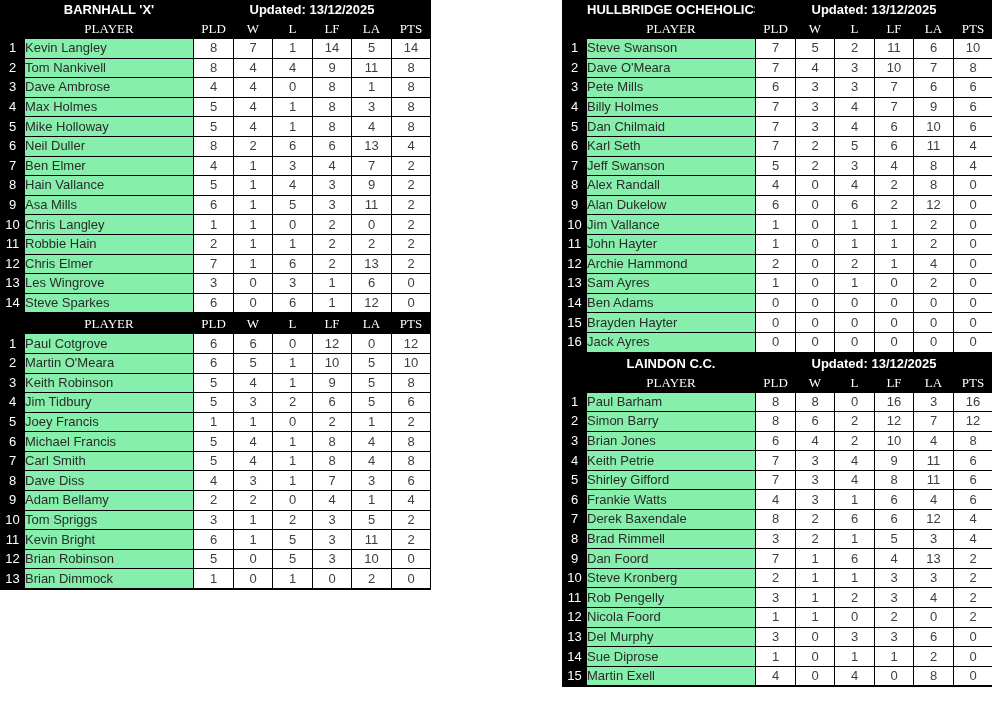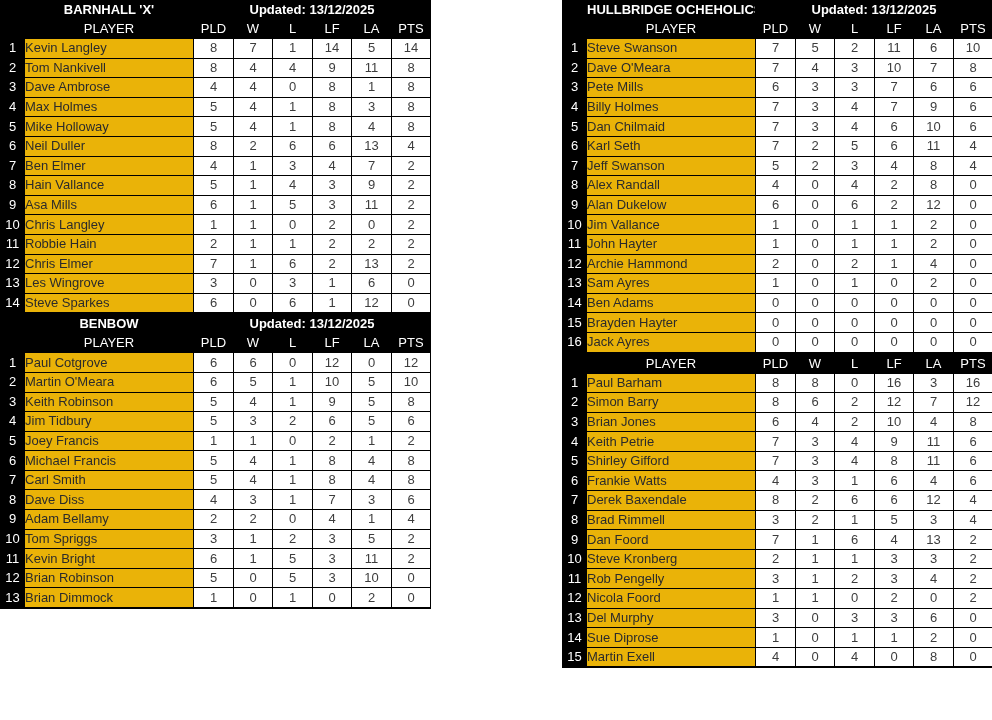--- a/index.html
+++ b/index.html
@@ -43,31 +43,31 @@
     border: 1px solid #000000;
   }
   
   tr.title-row th, tr.cols-row th {
     background: #000000;
     color: #ffffff;
     text-align: center;
     height: 17.5px;
   }
   tr.title-row th { font-weight: bold; }
-  tr.cols-row th  { font-weight: normal; }
+  tr.cols-row th  { font-weight: normal; font-family: Liberation Serif, serif; }
 
   
   td.num {
     background: #000000;
     color: #ffffff;
     text-align: center;
     font-weight: normal;
   }
   td.name {
-    background: #eab308;
+    background: #86efac;
     color: #2b2b2b;
     text-align: left;
     padding-left: 4px;
   }
   td.stat {
     background: #ffffff;
     color: #3d3d3d;
     text-align: center;
   }
 </style>
@@ -236,374 +236,20 @@
             <td class="stat">0</td>
           </tr>
           <tr>
             <td class="num">14</td>
             <td class="name">Steve Sparkes</td>
             <td class="stat">6</td>
             <td class="stat">0</td>
             <td class="stat">6</td>
             <td class="stat">1</td>
             <td class="stat">12</td>
-            <td class="stat">0</td>
-          </tr>
-        </tbody>
-      </table>
-      <table class="team-table">
-        <colgroup>
-          <col style="width: 24px;">
-          <col style="width: 169px;">
-          <col style="width: 40px;">
-          <col style="width: 39px;">
-          <col style="width: 40px;">
-          <col style="width: 39px;">
-          <col style="width: 40px;">
-          <col style="width: 39px;">
-        </colgroup>
-        <thead>
-          <tr class="title-row">
-            <th></th>
-            <th>BENBOW</th>
-            <th colspan="6">Updated: 13/12/2025</th>
-          </tr>
-          <tr class="cols-row">
-            <th></th>
-            <th>PLAYER</th>
-            <th>PLD</th>
-            <th>W</th>
-            <th>L</th>
-            <th>LF</th>
-            <th>LA</th>
-            <th>PTS</th>
-          </tr>
-        </thead>
-        <tbody>
-          <tr>
-            <td class="num">1</td>
-            <td class="name">Paul Cotgrove</td>
-            <td class="stat">6</td>
-            <td class="stat">6</td>
-            <td class="stat">0</td>
-            <td class="stat">12</td>
-            <td class="stat">0</td>
-            <td class="stat">12</td>
-          </tr>
-          <tr>
-            <td class="num">2</td>
-            <td class="name">Martin O'Meara</td>
-            <td class="stat">6</td>
-            <td class="stat">5</td>
-            <td class="stat">1</td>
-            <td class="stat">10</td>
-            <td class="stat">5</td>
-            <td class="stat">10</td>
-          </tr>
-          <tr>
-            <td class="num">3</td>
-            <td class="name">Keith Robinson</td>
-            <td class="stat">5</td>
-            <td class="stat">4</td>
-            <td class="stat">1</td>
-            <td class="stat">9</td>
-            <td class="stat">5</td>
-            <td class="stat">8</td>
-          </tr>
-          <tr>
-            <td class="num">4</td>
-            <td class="name">Jim Tidbury</td>
-            <td class="stat">5</td>
-            <td class="stat">3</td>
-            <td class="stat">2</td>
-            <td class="stat">6</td>
-            <td class="stat">5</td>
-            <td class="stat">6</td>
-          </tr>
-          <tr>
-            <td class="num">5</td>
-            <td class="name">Joey Francis</td>
-            <td class="stat">1</td>
-            <td class="stat">1</td>
-            <td class="stat">0</td>
-            <td class="stat">2</td>
-            <td class="stat">1</td>
-            <td class="stat">2</td>
-          </tr>
-          <tr>
-            <td class="num">6</td>
-            <td class="name">Michael Francis</td>
-            <td class="stat">5</td>
-            <td class="stat">4</td>
-            <td class="stat">1</td>
-            <td class="stat">8</td>
-            <td class="stat">4</td>
-            <td class="stat">8</td>
-          </tr>
-          <tr>
-            <td class="num">7</td>
-            <td class="name">Carl Smith</td>
-            <td class="stat">5</td>
-            <td class="stat">4</td>
-            <td class="stat">1</td>
-            <td class="stat">8</td>
-            <td class="stat">4</td>
-            <td class="stat">8</td>
-          </tr>
-          <tr>
-            <td class="num">8</td>
-            <td class="name">Dave Diss</td>
-            <td class="stat">4</td>
-            <td class="stat">3</td>
-            <td class="stat">1</td>
-            <td class="stat">7</td>
-            <td class="stat">3</td>
-            <td class="stat">6</td>
-          </tr>
-          <tr>
-            <td class="num">9</td>
-            <td class="name">Adam Bellamy</td>
-            <td class="stat">2</td>
-            <td class="stat">2</td>
-            <td class="stat">0</td>
-            <td class="stat">4</td>
-            <td class="stat">1</td>
-            <td class="stat">4</td>
-          </tr>
-          <tr>
-            <td class="num">10</td>
-            <td class="name">Tom Spriggs</td>
-            <td class="stat">3</td>
-            <td class="stat">1</td>
-            <td class="stat">2</td>
-            <td class="stat">3</td>
-            <td class="stat">5</td>
-            <td class="stat">2</td>
-          </tr>
-          <tr>
-            <td class="num">11</td>
-            <td class="name">Kevin Bright</td>
-            <td class="stat">6</td>
-            <td class="stat">1</td>
-            <td class="stat">5</td>
-            <td class="stat">3</td>
-            <td class="stat">11</td>
-            <td class="stat">2</td>
-          </tr>
-          <tr>
-            <td class="num">12</td>
-            <td class="name">Brian Robinson</td>
-            <td class="stat">5</td>
-            <td class="stat">0</td>
-            <td class="stat">5</td>
-            <td class="stat">3</td>
-            <td class="stat">10</td>
-            <td class="stat">0</td>
-          </tr>
-          <tr>
-            <td class="num">13</td>
-            <td class="name">Brian Dimmock</td>
-            <td class="stat">1</td>
-            <td class="stat">0</td>
-            <td class="stat">1</td>
-            <td class="stat">0</td>
-            <td class="stat">2</td>
-            <td class="stat">0</td>
-          </tr>
-        </tbody>
-      </table>
-    </div>
-  <div class="col" id="col-right">
-      <table class="team-table">
-        <colgroup>
-          <col style="width: 24px;">
-          <col style="width: 169px;">
-          <col style="width: 40px;">
-          <col style="width: 39px;">
-          <col style="width: 40px;">
-          <col style="width: 39px;">
-          <col style="width: 40px;">
-          <col style="width: 39px;">
-        </colgroup>
-        <thead>
-          <tr class="title-row">
-            <th></th>
-            <th>HULLBRIDGE OCHEHOLICS</th>
-            <th colspan="6">Updated: 13/12/2025</th>
-          </tr>
-          <tr class="cols-row">
-            <th></th>
-            <th>PLAYER</th>
-            <th>PLD</th>
-            <th>W</th>
-            <th>L</th>
-            <th>LF</th>
-            <th>LA</th>
-            <th>PTS</th>
-          </tr>
-        </thead>
-        <tbody>
-          <tr>
-            <td class="num">1</td>
-            <td class="name">Steve Swanson</td>
-            <td class="stat">7</td>
-            <td class="stat">5</td>
-            <td class="stat">2</td>
-            <td class="stat">11</td>
-            <td class="stat">6</td>
-            <td class="stat">10</td>
-          </tr>
-          <tr>
-            <td class="num">2</td>
-            <td class="name">Dave O'Meara</td>
-            <td class="stat">7</td>
-            <td class="stat">4</td>
-            <td class="stat">3</td>
-            <td class="stat">10</td>
-            <td class="stat">7</td>
-            <td class="stat">8</td>
-          </tr>
-          <tr>
-            <td class="num">3</td>
-            <td class="name">Pete Mills</td>
-            <td class="stat">6</td>
-            <td class="stat">3</td>
-            <td class="stat">3</td>
-            <td class="stat">7</td>
-            <td class="stat">6</td>
-            <td class="stat">6</td>
-          </tr>
-          <tr>
-            <td class="num">4</td>
-            <td class="name">Billy Holmes</td>
-            <td class="stat">7</td>
-            <td class="stat">3</td>
-            <td class="stat">4</td>
-            <td class="stat">7</td>
-            <td class="stat">9</td>
-            <td class="stat">6</td>
-          </tr>
-          <tr>
-            <td class="num">5</td>
-            <td class="name">Dan Chilmaid</td>
-            <td class="stat">7</td>
-            <td class="stat">3</td>
-            <td class="stat">4</td>
-            <td class="stat">6</td>
-            <td class="stat">10</td>
-            <td class="stat">6</td>
-          </tr>
-          <tr>
-            <td class="num">6</td>
-            <td class="name">Karl Seth</td>
-            <td class="stat">7</td>
-            <td class="stat">2</td>
-            <td class="stat">5</td>
-            <td class="stat">6</td>
-            <td class="stat">11</td>
-            <td class="stat">4</td>
-          </tr>
-          <tr>
-            <td class="num">7</td>
-            <td class="name">Jeff Swanson</td>
-            <td class="stat">5</td>
-            <td class="stat">2</td>
-            <td class="stat">3</td>
-            <td class="stat">4</td>
-            <td class="stat">8</td>
-            <td class="stat">4</td>
-          </tr>
-          <tr>
-            <td class="num">8</td>
-            <td class="name">Alex Randall</td>
-            <td class="stat">4</td>
-            <td class="stat">0</td>
-            <td class="stat">4</td>
-            <td class="stat">2</td>
-            <td class="stat">8</td>
-            <td class="stat">0</td>
-          </tr>
-          <tr>
-            <td class="num">9</td>
-            <td class="name">Alan Dukelow</td>
-            <td class="stat">6</td>
-            <td class="stat">0</td>
-            <td class="stat">6</td>
-            <td class="stat">2</td>
-            <td class="stat">12</td>
-            <td class="stat">0</td>
-          </tr>
-          <tr>
-            <td class="num">10</td>
-            <td class="name">Jim Vallance</td>
-            <td class="stat">1</td>
-            <td class="stat">0</td>
-            <td class="stat">1</td>
-            <td class="stat">1</td>
-            <td class="stat">2</td>
-            <td class="stat">0</td>
-          </tr>
-          <tr>
-            <td class="num">11</td>
-            <td class="name">John Hayter</td>
-            <td class="stat">1</td>
-            <td class="stat">0</td>
-            <td class="stat">1</td>
-            <td class="stat">1</td>
-            <td class="stat">2</td>
-            <td class="stat">0</td>
-          </tr>
-          <tr>
-            <td class="num">12</td>
-            <td class="name">Archie Hammond</td>
-            <td class="stat">2</td>
-            <td class="stat">0</td>
-            <td class="stat">2</td>
-            <td class="stat">1</td>
-            <td class="stat">4</td>
-            <td class="stat">0</td>
-          </tr>
-          <tr>
-            <td class="num">13</td>
-            <td class="name">Sam Ayres</td>
-            <td class="stat">1</td>
-            <td class="stat">0</td>
-            <td class="stat">1</td>
-            <td class="stat">0</td>
-            <td class="stat">2</td>
-            <td class="stat">0</td>
-          </tr>
-          <tr>
-            <td class="num">14</td>
-            <td class="name">Ben Adams</td>
-            <td class="stat">0</td>
-            <td class="stat">0</td>
-            <td class="stat">0</td>
-            <td class="stat">0</td>
-            <td class="stat">0</td>
-            <td class="stat">0</td>
-          </tr>
-          <tr>
-            <td class="num">15</td>
-            <td class="name">Brayden Hayter</td>
-            <td class="stat">0</td>
-            <td class="stat">0</td>
-            <td class="stat">0</td>
-            <td class="stat">0</td>
-            <td class="stat">0</td>
-            <td class="stat">0</td>
-          </tr>
-          <tr>
-            <td class="num">16</td>
-            <td class="name">Jack Ayres</td>
-            <td class="stat">0</td>
-            <td class="stat">0</td>
-            <td class="stat">0</td>
-            <td class="stat">0</td>
-            <td class="stat">0</td>
             <td class="stat">0</td>
           </tr>
         </tbody>
       </table>
       <table class="team-table">
         <colgroup>
           <col style="width: 24px;">
           <col style="width: 169px;">
           <col style="width: 40px;">
           <col style="width: 39px;">
@@ -620,20 +266,374 @@
             <th>W</th>
             <th>L</th>
             <th>LF</th>
             <th>LA</th>
             <th>PTS</th>
           </tr>
         </thead>
         <tbody>
           <tr>
             <td class="num">1</td>
+            <td class="name">Paul Cotgrove</td>
+            <td class="stat">6</td>
+            <td class="stat">6</td>
+            <td class="stat">0</td>
+            <td class="stat">12</td>
+            <td class="stat">0</td>
+            <td class="stat">12</td>
+          </tr>
+          <tr>
+            <td class="num">2</td>
+            <td class="name">Martin O'Meara</td>
+            <td class="stat">6</td>
+            <td class="stat">5</td>
+            <td class="stat">1</td>
+            <td class="stat">10</td>
+            <td class="stat">5</td>
+            <td class="stat">10</td>
+          </tr>
+          <tr>
+            <td class="num">3</td>
+            <td class="name">Keith Robinson</td>
+            <td class="stat">5</td>
+            <td class="stat">4</td>
+            <td class="stat">1</td>
+            <td class="stat">9</td>
+            <td class="stat">5</td>
+            <td class="stat">8</td>
+          </tr>
+          <tr>
+            <td class="num">4</td>
+            <td class="name">Jim Tidbury</td>
+            <td class="stat">5</td>
+            <td class="stat">3</td>
+            <td class="stat">2</td>
+            <td class="stat">6</td>
+            <td class="stat">5</td>
+            <td class="stat">6</td>
+          </tr>
+          <tr>
+            <td class="num">5</td>
+            <td class="name">Joey Francis</td>
+            <td class="stat">1</td>
+            <td class="stat">1</td>
+            <td class="stat">0</td>
+            <td class="stat">2</td>
+            <td class="stat">1</td>
+            <td class="stat">2</td>
+          </tr>
+          <tr>
+            <td class="num">6</td>
+            <td class="name">Michael Francis</td>
+            <td class="stat">5</td>
+            <td class="stat">4</td>
+            <td class="stat">1</td>
+            <td class="stat">8</td>
+            <td class="stat">4</td>
+            <td class="stat">8</td>
+          </tr>
+          <tr>
+            <td class="num">7</td>
+            <td class="name">Carl Smith</td>
+            <td class="stat">5</td>
+            <td class="stat">4</td>
+            <td class="stat">1</td>
+            <td class="stat">8</td>
+            <td class="stat">4</td>
+            <td class="stat">8</td>
+          </tr>
+          <tr>
+            <td class="num">8</td>
+            <td class="name">Dave Diss</td>
+            <td class="stat">4</td>
+            <td class="stat">3</td>
+            <td class="stat">1</td>
+            <td class="stat">7</td>
+            <td class="stat">3</td>
+            <td class="stat">6</td>
+          </tr>
+          <tr>
+            <td class="num">9</td>
+            <td class="name">Adam Bellamy</td>
+            <td class="stat">2</td>
+            <td class="stat">2</td>
+            <td class="stat">0</td>
+            <td class="stat">4</td>
+            <td class="stat">1</td>
+            <td class="stat">4</td>
+          </tr>
+          <tr>
+            <td class="num">10</td>
+            <td class="name">Tom Spriggs</td>
+            <td class="stat">3</td>
+            <td class="stat">1</td>
+            <td class="stat">2</td>
+            <td class="stat">3</td>
+            <td class="stat">5</td>
+            <td class="stat">2</td>
+          </tr>
+          <tr>
+            <td class="num">11</td>
+            <td class="name">Kevin Bright</td>
+            <td class="stat">6</td>
+            <td class="stat">1</td>
+            <td class="stat">5</td>
+            <td class="stat">3</td>
+            <td class="stat">11</td>
+            <td class="stat">2</td>
+          </tr>
+          <tr>
+            <td class="num">12</td>
+            <td class="name">Brian Robinson</td>
+            <td class="stat">5</td>
+            <td class="stat">0</td>
+            <td class="stat">5</td>
+            <td class="stat">3</td>
+            <td class="stat">10</td>
+            <td class="stat">0</td>
+          </tr>
+          <tr>
+            <td class="num">13</td>
+            <td class="name">Brian Dimmock</td>
+            <td class="stat">1</td>
+            <td class="stat">0</td>
+            <td class="stat">1</td>
+            <td class="stat">0</td>
+            <td class="stat">2</td>
+            <td class="stat">0</td>
+          </tr>
+        </tbody>
+      </table>
+    </div>
+  <div class="col" id="col-right">
+      <table class="team-table">
+        <colgroup>
+          <col style="width: 24px;">
+          <col style="width: 169px;">
+          <col style="width: 40px;">
+          <col style="width: 39px;">
+          <col style="width: 40px;">
+          <col style="width: 39px;">
+          <col style="width: 40px;">
+          <col style="width: 39px;">
+        </colgroup>
+        <thead>
+          <tr class="title-row">
+            <th></th>
+            <th>HULLBRIDGE OCHEHOLICS</th>
+            <th colspan="6">Updated: 13/12/2025</th>
+          </tr>
+          <tr class="cols-row">
+            <th></th>
+            <th>PLAYER</th>
+            <th>PLD</th>
+            <th>W</th>
+            <th>L</th>
+            <th>LF</th>
+            <th>LA</th>
+            <th>PTS</th>
+          </tr>
+        </thead>
+        <tbody>
+          <tr>
+            <td class="num">1</td>
+            <td class="name">Steve Swanson</td>
+            <td class="stat">7</td>
+            <td class="stat">5</td>
+            <td class="stat">2</td>
+            <td class="stat">11</td>
+            <td class="stat">6</td>
+            <td class="stat">10</td>
+          </tr>
+          <tr>
+            <td class="num">2</td>
+            <td class="name">Dave O'Meara</td>
+            <td class="stat">7</td>
+            <td class="stat">4</td>
+            <td class="stat">3</td>
+            <td class="stat">10</td>
+            <td class="stat">7</td>
+            <td class="stat">8</td>
+          </tr>
+          <tr>
+            <td class="num">3</td>
+            <td class="name">Pete Mills</td>
+            <td class="stat">6</td>
+            <td class="stat">3</td>
+            <td class="stat">3</td>
+            <td class="stat">7</td>
+            <td class="stat">6</td>
+            <td class="stat">6</td>
+          </tr>
+          <tr>
+            <td class="num">4</td>
+            <td class="name">Billy Holmes</td>
+            <td class="stat">7</td>
+            <td class="stat">3</td>
+            <td class="stat">4</td>
+            <td class="stat">7</td>
+            <td class="stat">9</td>
+            <td class="stat">6</td>
+          </tr>
+          <tr>
+            <td class="num">5</td>
+            <td class="name">Dan Chilmaid</td>
+            <td class="stat">7</td>
+            <td class="stat">3</td>
+            <td class="stat">4</td>
+            <td class="stat">6</td>
+            <td class="stat">10</td>
+            <td class="stat">6</td>
+          </tr>
+          <tr>
+            <td class="num">6</td>
+            <td class="name">Karl Seth</td>
+            <td class="stat">7</td>
+            <td class="stat">2</td>
+            <td class="stat">5</td>
+            <td class="stat">6</td>
+            <td class="stat">11</td>
+            <td class="stat">4</td>
+          </tr>
+          <tr>
+            <td class="num">7</td>
+            <td class="name">Jeff Swanson</td>
+            <td class="stat">5</td>
+            <td class="stat">2</td>
+            <td class="stat">3</td>
+            <td class="stat">4</td>
+            <td class="stat">8</td>
+            <td class="stat">4</td>
+          </tr>
+          <tr>
+            <td class="num">8</td>
+            <td class="name">Alex Randall</td>
+            <td class="stat">4</td>
+            <td class="stat">0</td>
+            <td class="stat">4</td>
+            <td class="stat">2</td>
+            <td class="stat">8</td>
+            <td class="stat">0</td>
+          </tr>
+          <tr>
+            <td class="num">9</td>
+            <td class="name">Alan Dukelow</td>
+            <td class="stat">6</td>
+            <td class="stat">0</td>
+            <td class="stat">6</td>
+            <td class="stat">2</td>
+            <td class="stat">12</td>
+            <td class="stat">0</td>
+          </tr>
+          <tr>
+            <td class="num">10</td>
+            <td class="name">Jim Vallance</td>
+            <td class="stat">1</td>
+            <td class="stat">0</td>
+            <td class="stat">1</td>
+            <td class="stat">1</td>
+            <td class="stat">2</td>
+            <td class="stat">0</td>
+          </tr>
+          <tr>
+            <td class="num">11</td>
+            <td class="name">John Hayter</td>
+            <td class="stat">1</td>
+            <td class="stat">0</td>
+            <td class="stat">1</td>
+            <td class="stat">1</td>
+            <td class="stat">2</td>
+            <td class="stat">0</td>
+          </tr>
+          <tr>
+            <td class="num">12</td>
+            <td class="name">Archie Hammond</td>
+            <td class="stat">2</td>
+            <td class="stat">0</td>
+            <td class="stat">2</td>
+            <td class="stat">1</td>
+            <td class="stat">4</td>
+            <td class="stat">0</td>
+          </tr>
+          <tr>
+            <td class="num">13</td>
+            <td class="name">Sam Ayres</td>
+            <td class="stat">1</td>
+            <td class="stat">0</td>
+            <td class="stat">1</td>
+            <td class="stat">0</td>
+            <td class="stat">2</td>
+            <td class="stat">0</td>
+          </tr>
+          <tr>
+            <td class="num">14</td>
+            <td class="name">Ben Adams</td>
+            <td class="stat">0</td>
+            <td class="stat">0</td>
+            <td class="stat">0</td>
+            <td class="stat">0</td>
+            <td class="stat">0</td>
+            <td class="stat">0</td>
+          </tr>
+          <tr>
+            <td class="num">15</td>
+            <td class="name">Brayden Hayter</td>
+            <td class="stat">0</td>
+            <td class="stat">0</td>
+            <td class="stat">0</td>
+            <td class="stat">0</td>
+            <td class="stat">0</td>
+            <td class="stat">0</td>
+          </tr>
+          <tr>
+            <td class="num">16</td>
+            <td class="name">Jack Ayres</td>
+            <td class="stat">0</td>
+            <td class="stat">0</td>
+            <td class="stat">0</td>
+            <td class="stat">0</td>
+            <td class="stat">0</td>
+            <td class="stat">0</td>
+          </tr>
+        </tbody>
+      </table>
+      <table class="team-table">
+        <colgroup>
+          <col style="width: 24px;">
+          <col style="width: 169px;">
+          <col style="width: 40px;">
+          <col style="width: 39px;">
+          <col style="width: 40px;">
+          <col style="width: 39px;">
+          <col style="width: 40px;">
+          <col style="width: 39px;">
+        </colgroup>
+        <thead>
+          <tr class="title-row">
+            <th></th>
+            <th>LAINDON C.C.</th>
+            <th colspan="6">Updated: 13/12/2025</th>
+          </tr>
+          <tr class="cols-row">
+            <th></th>
+            <th>PLAYER</th>
+            <th>PLD</th>
+            <th>W</th>
+            <th>L</th>
+            <th>LF</th>
+            <th>LA</th>
+            <th>PTS</th>
+          </tr>
+        </thead>
+        <tbody>
+          <tr>
+            <td class="num">1</td>
             <td class="name">Paul Barham</td>
             <td class="stat">8</td>
             <td class="stat">8</td>
             <td class="stat">0</td>
             <td class="stat">16</td>
             <td class="stat">3</td>
             <td class="stat">16</td>
           </tr>
           <tr>
             <td class="num">2</td>

